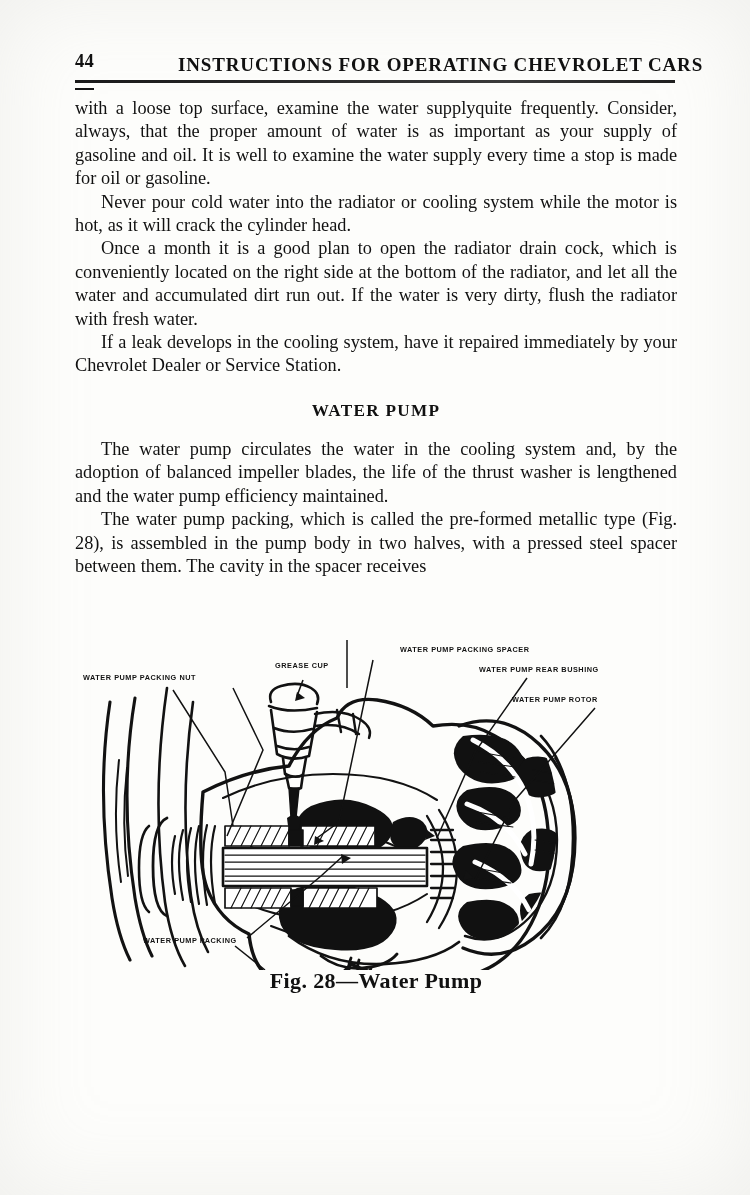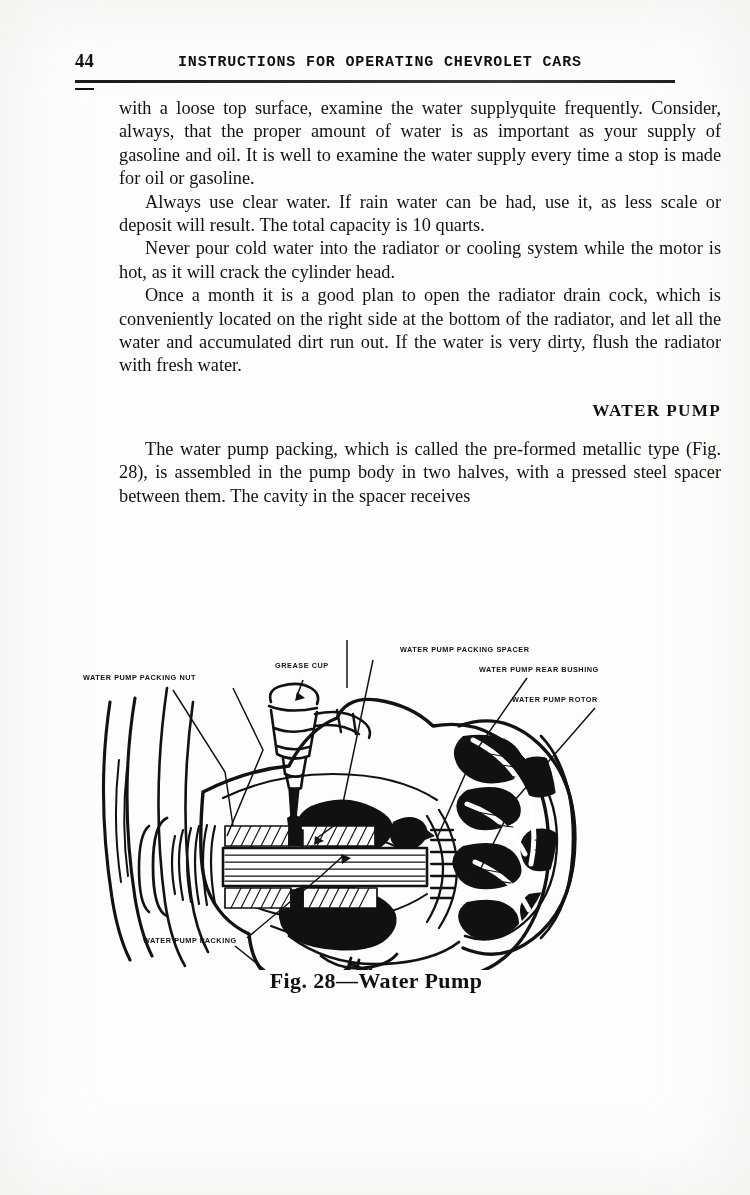--- a/index.html
+++ b/index.html
@@ -37,61 +37,60 @@
     font-weight: bold;
     letter-spacing: 0.3px;
     border-bottom: 2.2px solid #141414;
     padding-bottom: 17px;
     line-height: 1.05;
   }
   .head-title {
     position: absolute;
     left: 103px;
     top: 2px;
-    font-size: 15px;
+    font-size: 19px;
     font-weight: bold;
     letter-spacing: 0.85px;
     white-space: nowrap;
-    font-family: Liberation Mono, monospace;
+    font-family: Liberation Serif, serif;
   }
   .head-rule {
     position: absolute;
     left: 75px;
     top: 80px;
     width: 600px;
     height: 3px;
     background: linear-gradient(90deg,#1a1a1a 0%,#2a2a2a 40%,#3a3a3a 72%,#1f1f1f 100%);
   }
 
   
   .body-col {
     position: absolute;
     left: 75px;
     top: 97px;
     width: 602px;
-    margin-left: 44px;
   }
   p.para {
     margin: 0;
     font-size: 18.3px;
     line-height: 23.4px;
     text-align: justify;
     text-indent: 26px;
     text-justify: inter-word;
     word-spacing: 0.2px;
     hyphens: manual;
   }
   p.para.first { text-indent: 0; }
 
   .section-head {
     margin: 0;
     font-size: 17.2px;
     font-weight: bold;
     letter-spacing: 1.3px;
-    text-align: right;
+    text-align: center;
     padding-top: 23px;
     padding-bottom: 17px;
   }
 
   
   .figure {
     position: absolute;
     left: 75px;
     top: 640px;
     width: 602px;
@@ -131,26 +130,27 @@
 <div class="page">
 
   <div class="running-head">
     <span class="folio">44</span>
     <span class="head-title">INSTRUCTIONS FOR OPERATING CHEVROLET CARS</span>
   </div>
   <div class="head-rule"></div>
 
   <div class="body-col">
     <p class="para first">with a loose top surface, examine the water supplyquite frequently. Consider, always, that the proper amount of water is as important as your supply of gasoline and oil.  It is well to examine the water supply every time a stop is made for oil or gasoline.</p>
-    <p class="para">Always use clear water.  If rain water can be had, use it, as less scale or deposit will result.   The total capacity is 10 quarts.</p>
     <p class="para">Never pour cold water into the radiator or cooling system while the motor is hot, as it will crack the cylinder head.</p>
     <p class="para">Once a month it is a good plan to open the radiator drain cock, which is conveniently located on the right side at the bottom of the radiator, and let all the water and accumulated dirt run out.  If the water is very dirty, flush the radiator with fresh water.</p>
+    <p class="para">If a leak develops in the cooling system, have it repaired immediately by your Chevrolet Dealer or Service Station.</p>
 
     <h2 class="section-head">WATER PUMP</h2>
 
+    <p class="para">The water pump circulates the water in the cooling system and, by the adoption of balanced impeller blades, the life of the thrust washer is lengthened and the water pump efficiency maintained.</p>
     <p class="para">The water pump packing, which is called the pre-formed metallic type (Fig. 28), is assembled in the pump body in two halves, with a pressed steel spacer between them.  The cavity in the spacer receives</p>
   </div>
 
   <div class="figure">
     <svg width="602" height="330" viewBox="0 0 602 330">
       <defs>
         <clipPath id="rotorClip">
           <path d="M352 74 q46 -22 92 8 q34 24 38 84 q4 62 -26 104 q-30 42 -74 34 q-40 -8 -50 -70 q-10 -62 4 -110 z"></path>
         </clipPath>
         <clipPath id="bodyClip">

